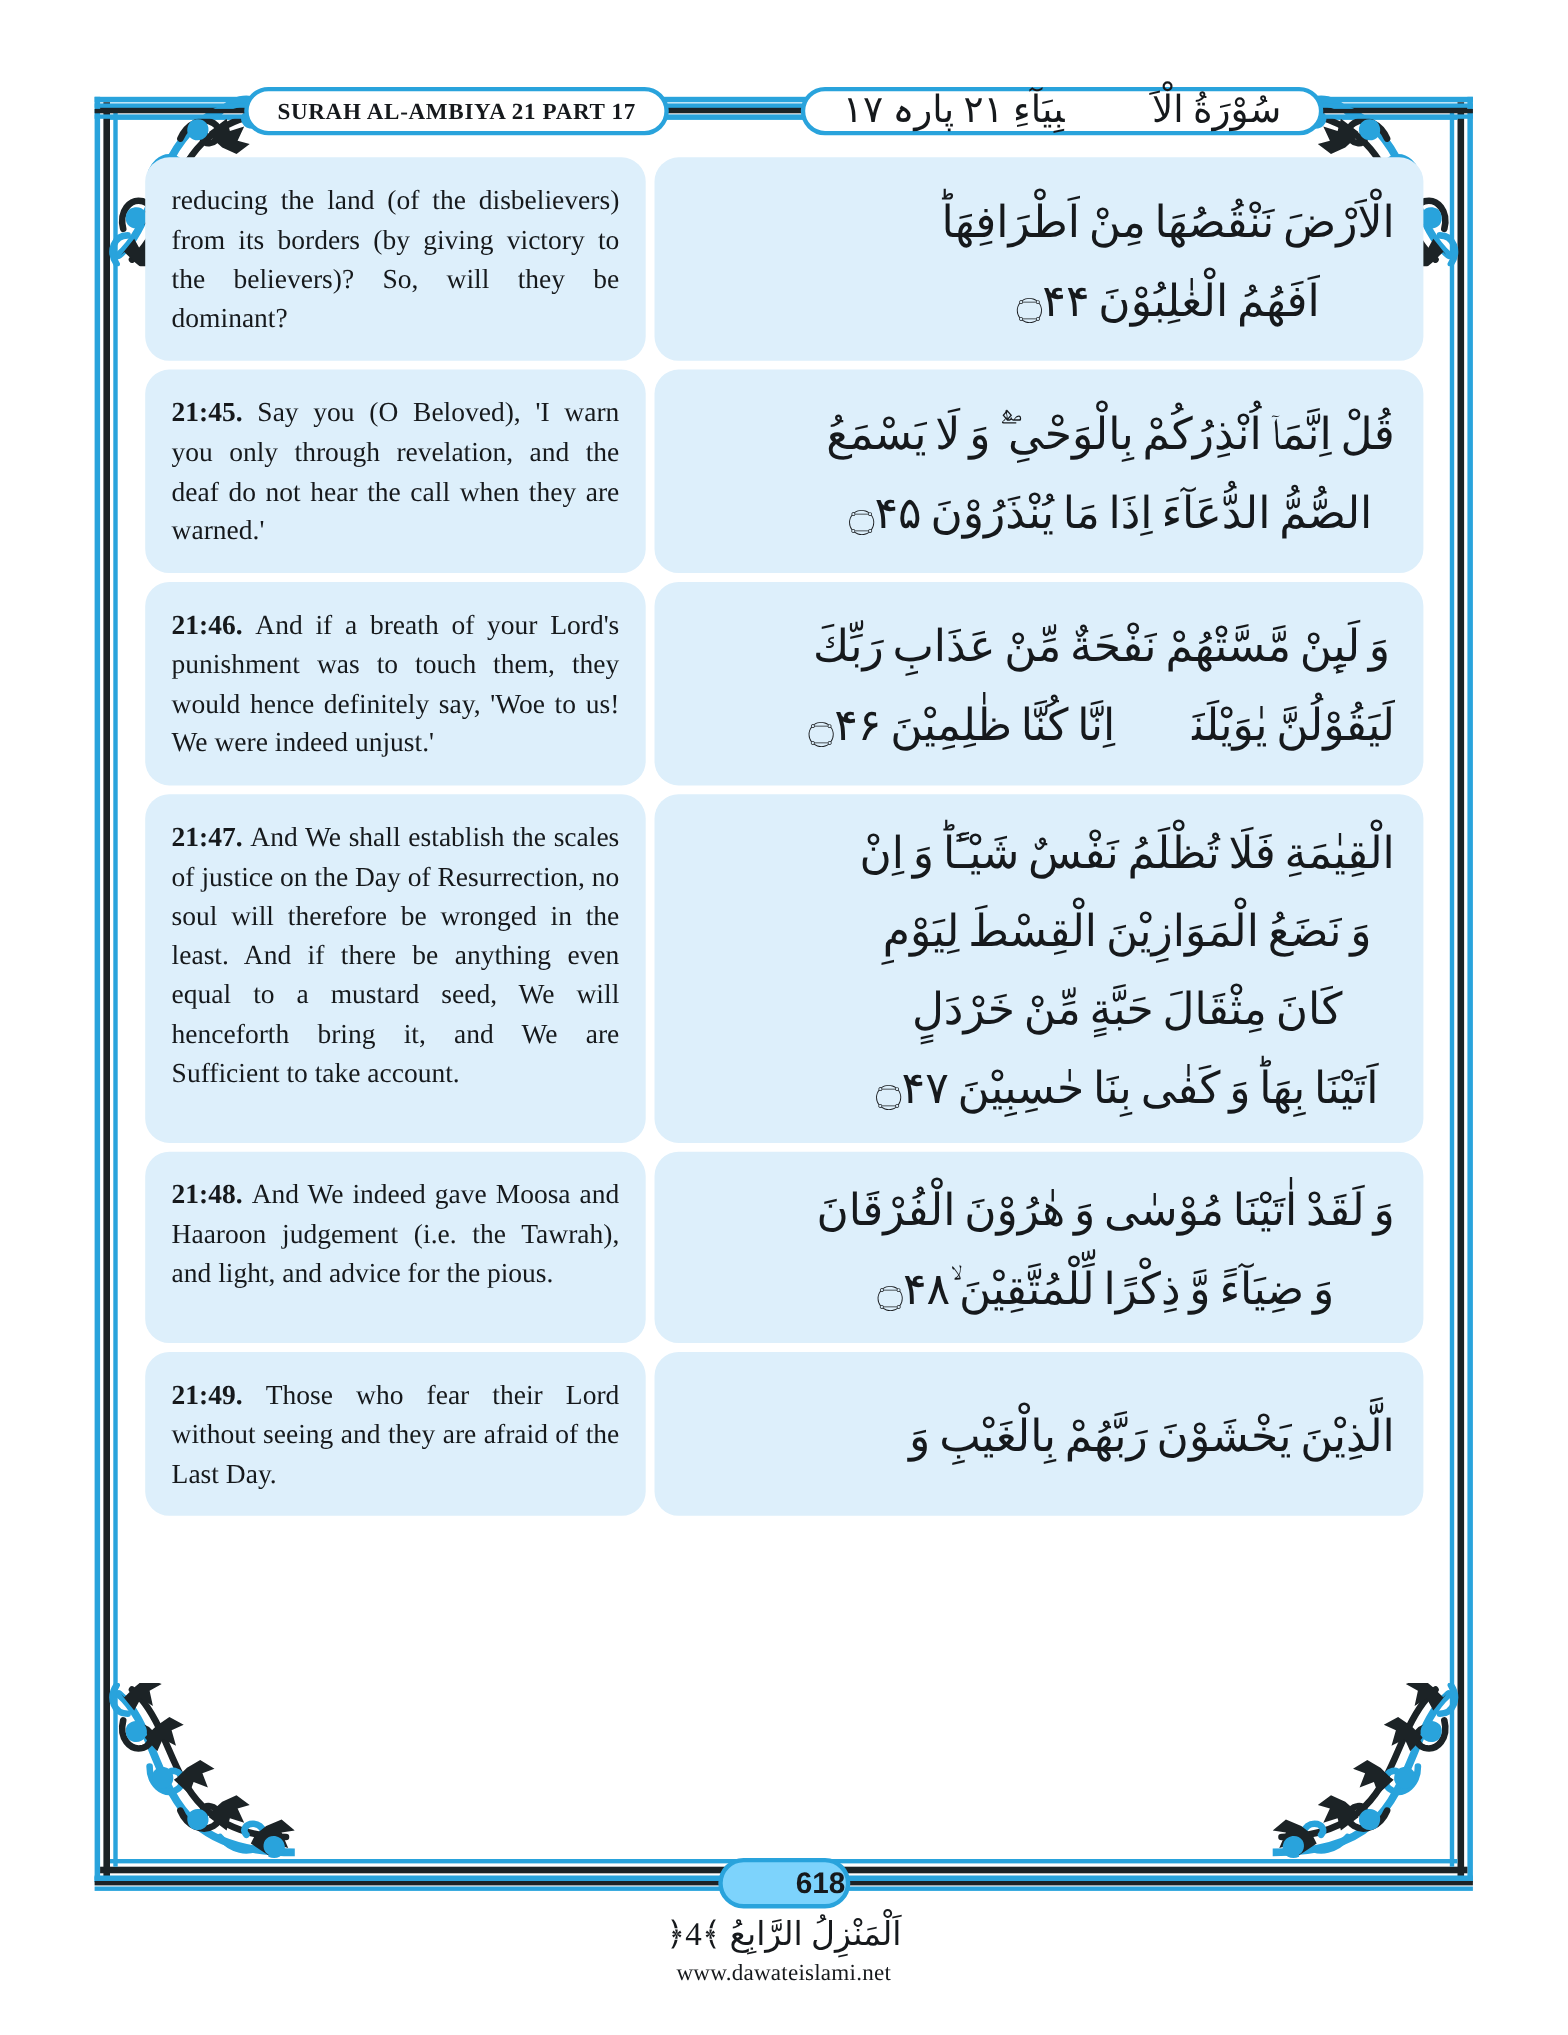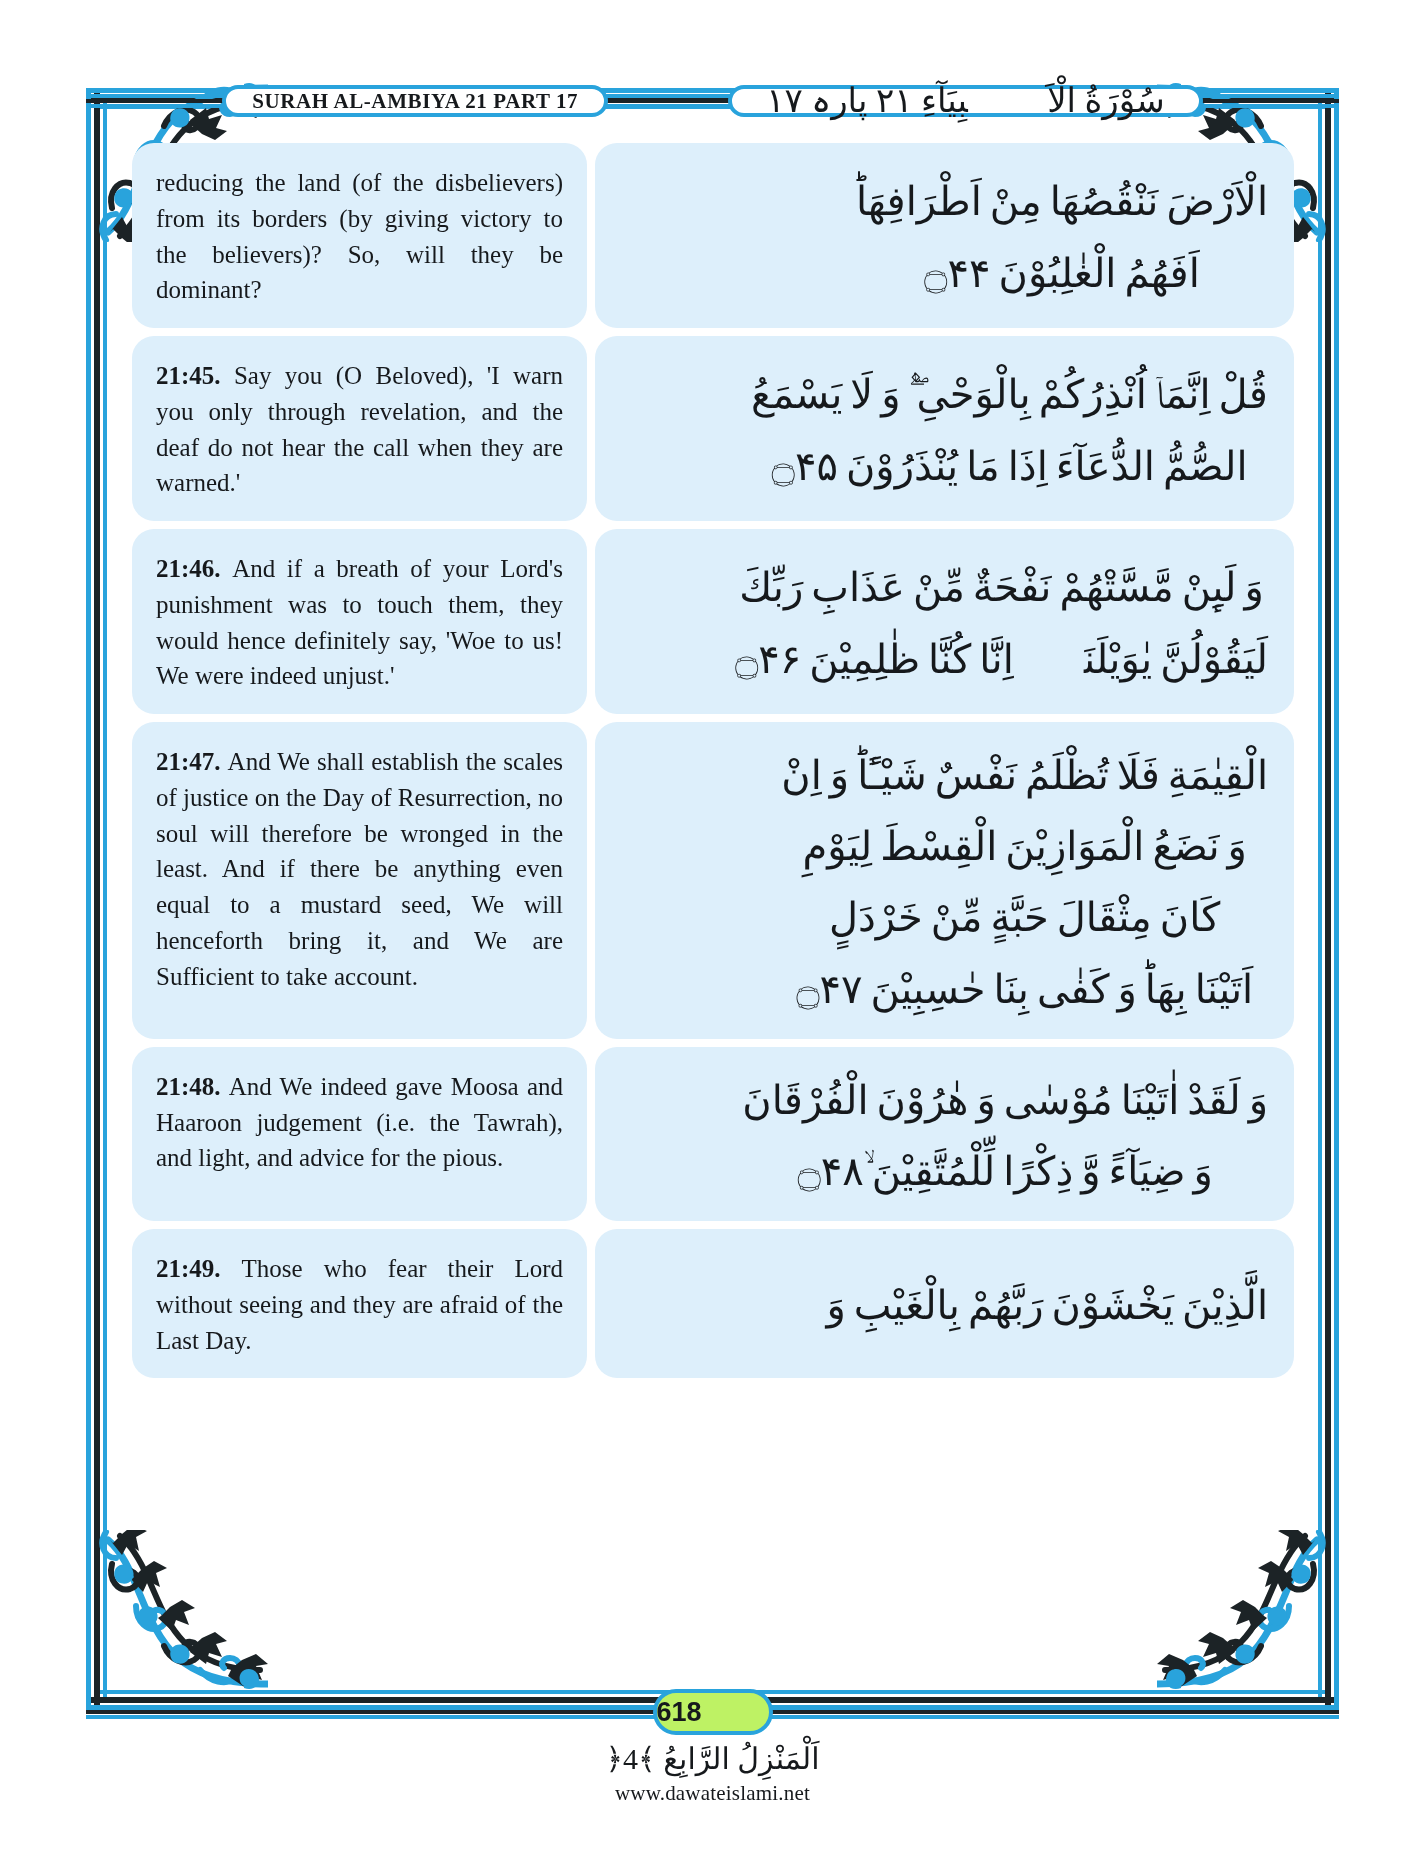--- a/index.html
+++ b/index.html
@@ -86,21 +86,21 @@
   }
   .hr-b1 { top: 0px;  height: 4px; background: #29a3dc; }
   .hr-k  { top: 5px;  height: 4px; background: #1c2326; }
   .hr-b2 { top: 10px; height: 4px; background: #29a3dc; }
 
   .pill {
     position: relative;
     background: #ffffff;
     border: 4px solid #29a3dc;
     border-radius: 28px;
-    height: 32px;
+    height: 44px;
     box-sizing: border-box;
     display: flex;
     align-items: center;
     justify-content: center;
     z-index: 3;
   }
   .pill-en {
     padding: 0 26px;
     font-family: "Liberation Serif", serif;
     font-weight: bold;
@@ -187,29 +187,29 @@
   .footer-rule {
     position: absolute;
     left: 86px; right: 86px; top: 50%;
     transform: translateY(-50%);
     height: 14px;
   }
   .footer-rule i { position: absolute; left: 0; right: 0; display: block; }
   .page-pill {
     position: relative;
     z-index: 3;
-    background: #bef264;
+    background: #7dd3fc;
     border: 4px solid #29a3dc;
     border-radius: 26px;
     min-width: 120px;
     height: 46px;
     box-sizing: border-box;
     display: flex;
     align-items: center;
-    justify-content: flex-start;
+    justify-content: flex-end;
     font-family: "Liberation Sans", sans-serif;
     font-weight: bold;
     font-size: 27px;
     color: #16191c;
   }
   .manzil {
     margin-top: 6px;
     font-size: 30px;
     color: #16191c;
     direction: rtl;

